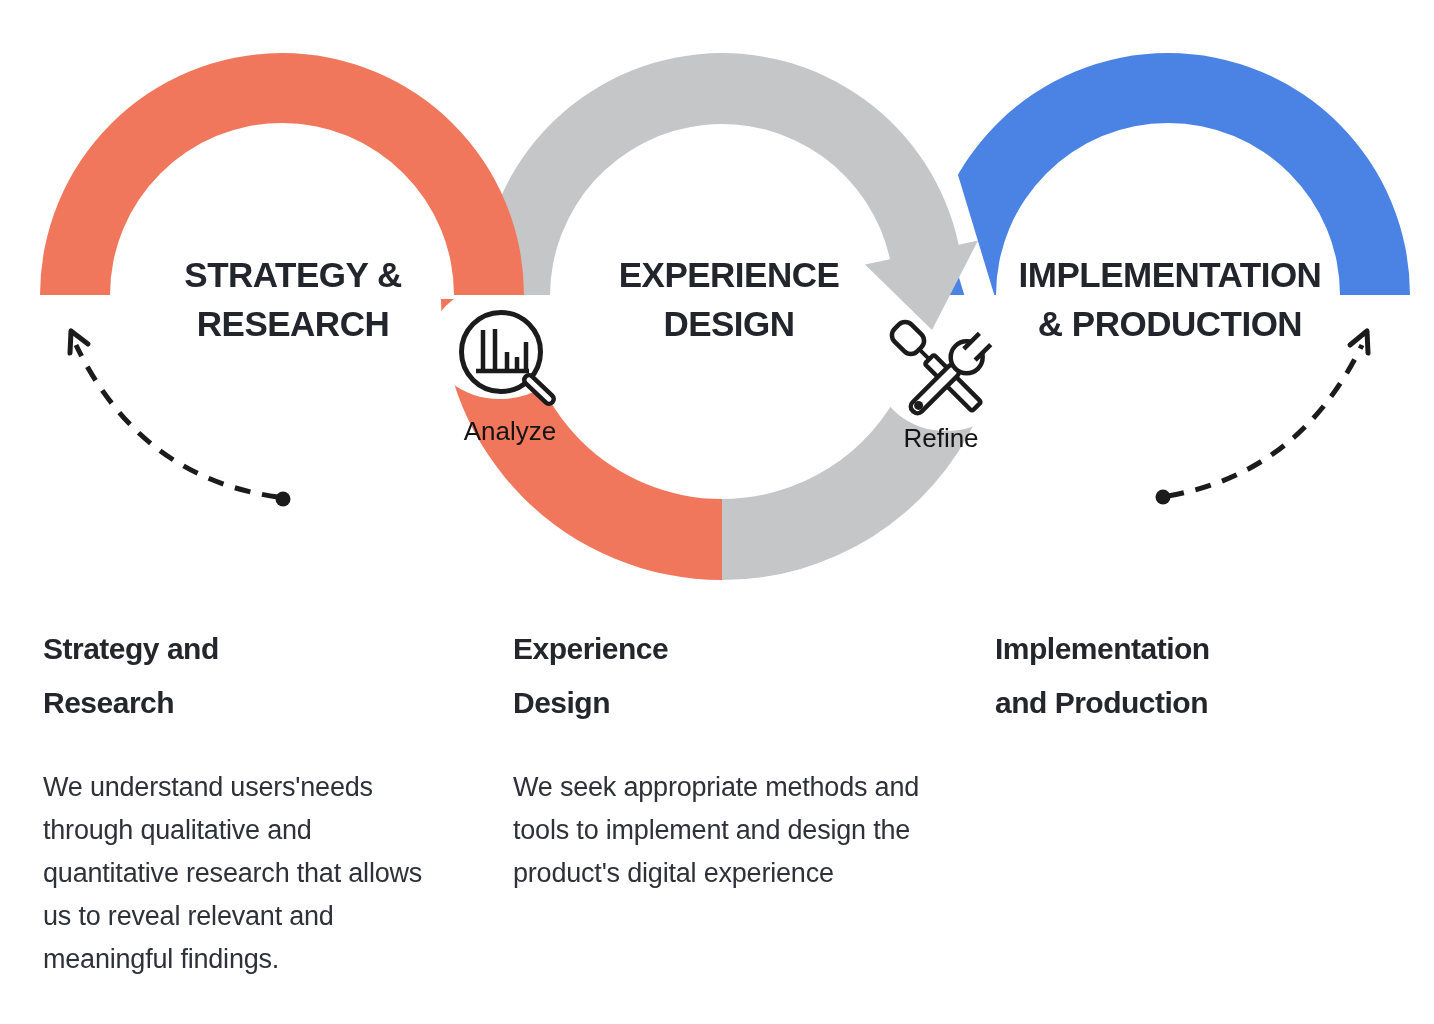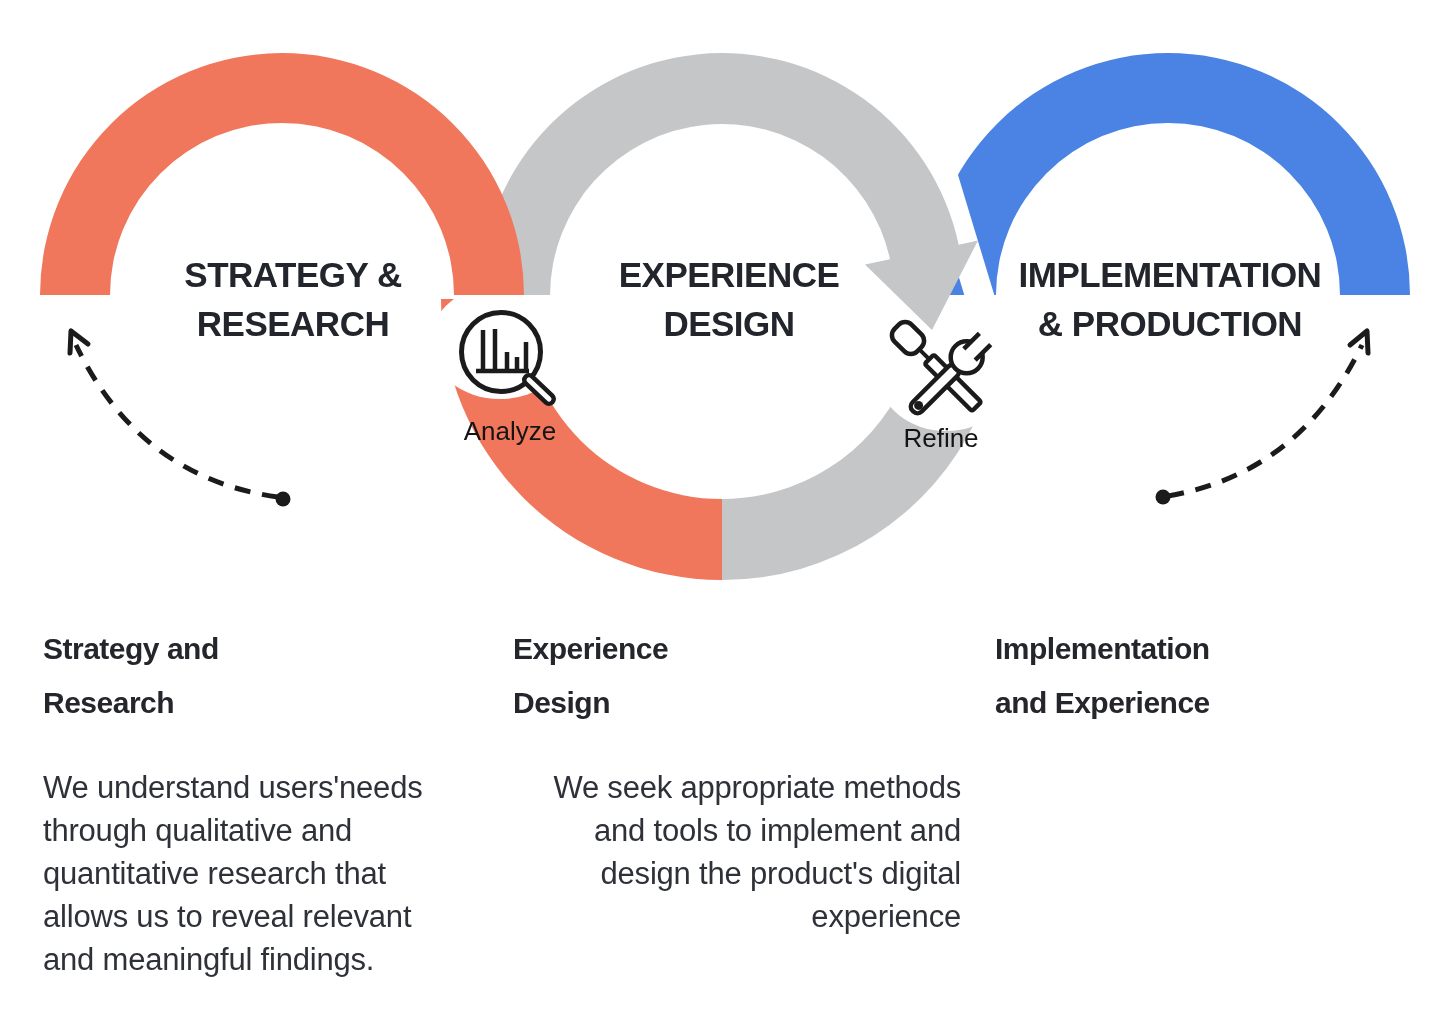--- a/index.html
+++ b/index.html
@@ -3,26 +3,26 @@
 <meta charset="utf-8">
 <style>
   html,body{margin:0;padding:0;background:#ffffff;}
   body{font-family:"Liberation Sans", sans-serif;}
   .page{position:relative;width:1434px;height:981px;background:#ffffff;overflow:hidden;}
   .diagram{position:absolute;left:0;top:0;width:1434px;height:620px;}
   .arcLabel{font-family:"Liberation Sans",sans-serif;font-weight:bold;font-size:35px;letter-spacing:-0.5px;fill:#22252b;}
   .connLabel{font-family:"Liberation Sans",sans-serif;font-size:26px;fill:#141414;}
   .stage-col{position:absolute;}
   .stage-title{font-weight:bold;font-size:30px;line-height:54px;color:#24262c;letter-spacing:-0.5px;}
-  .stage-body{font-size:31px;line-height:43px;color:#2e3138;margin-top:36px;letter-spacing:-0.2px;}
+  .stage-body{font-size:27px;line-height:43px;color:#2e3138;margin-top:36px;letter-spacing:-0.2px;}
   .col-1{left:43px;top:622px;width:400px;}
   .col-2{left:513px;top:622px;width:448px;}
   .col-3{left:995px;top:622px;width:442px;}
   .col-1 .stage-body{width:392px;}
-  .col-2 .stage-body{width:448px;text-align:right;}
+  .col-2 .stage-body{width:448px;}
   .col-3 .stage-body{width:440px;}
 </style>
 </head>
 <body>
 
 <div class="page">
 
   <svg class="diagram" viewBox="0 0 1434 620">
 
     <g fill="#F0775C">
@@ -103,16 +103,16 @@
     <div class="stage-title"><span>Strategy and</span><br><span>Research</span></div>
     <div class="stage-body">We understand users'needs through qualitative and quantitative research that allows us to reveal relevant and meaningful findings.</div>
   </div>
 
   <div class="stage-col col-2">
     <div class="stage-title"><span>Experience</span><br><span>Design</span></div>
     <div class="stage-body">We seek appropriate methods and tools to implement and design the product's digital experience</div>
   </div>
 
   <div class="stage-col col-3">
-    <div class="stage-title"><span>Implementation</span><br><span>and Experience</span></div>
+    <div class="stage-title"><span>Implementation</span><br><span>and Production</span></div>
   </div>
 
 </div>
 
 </body></html>

